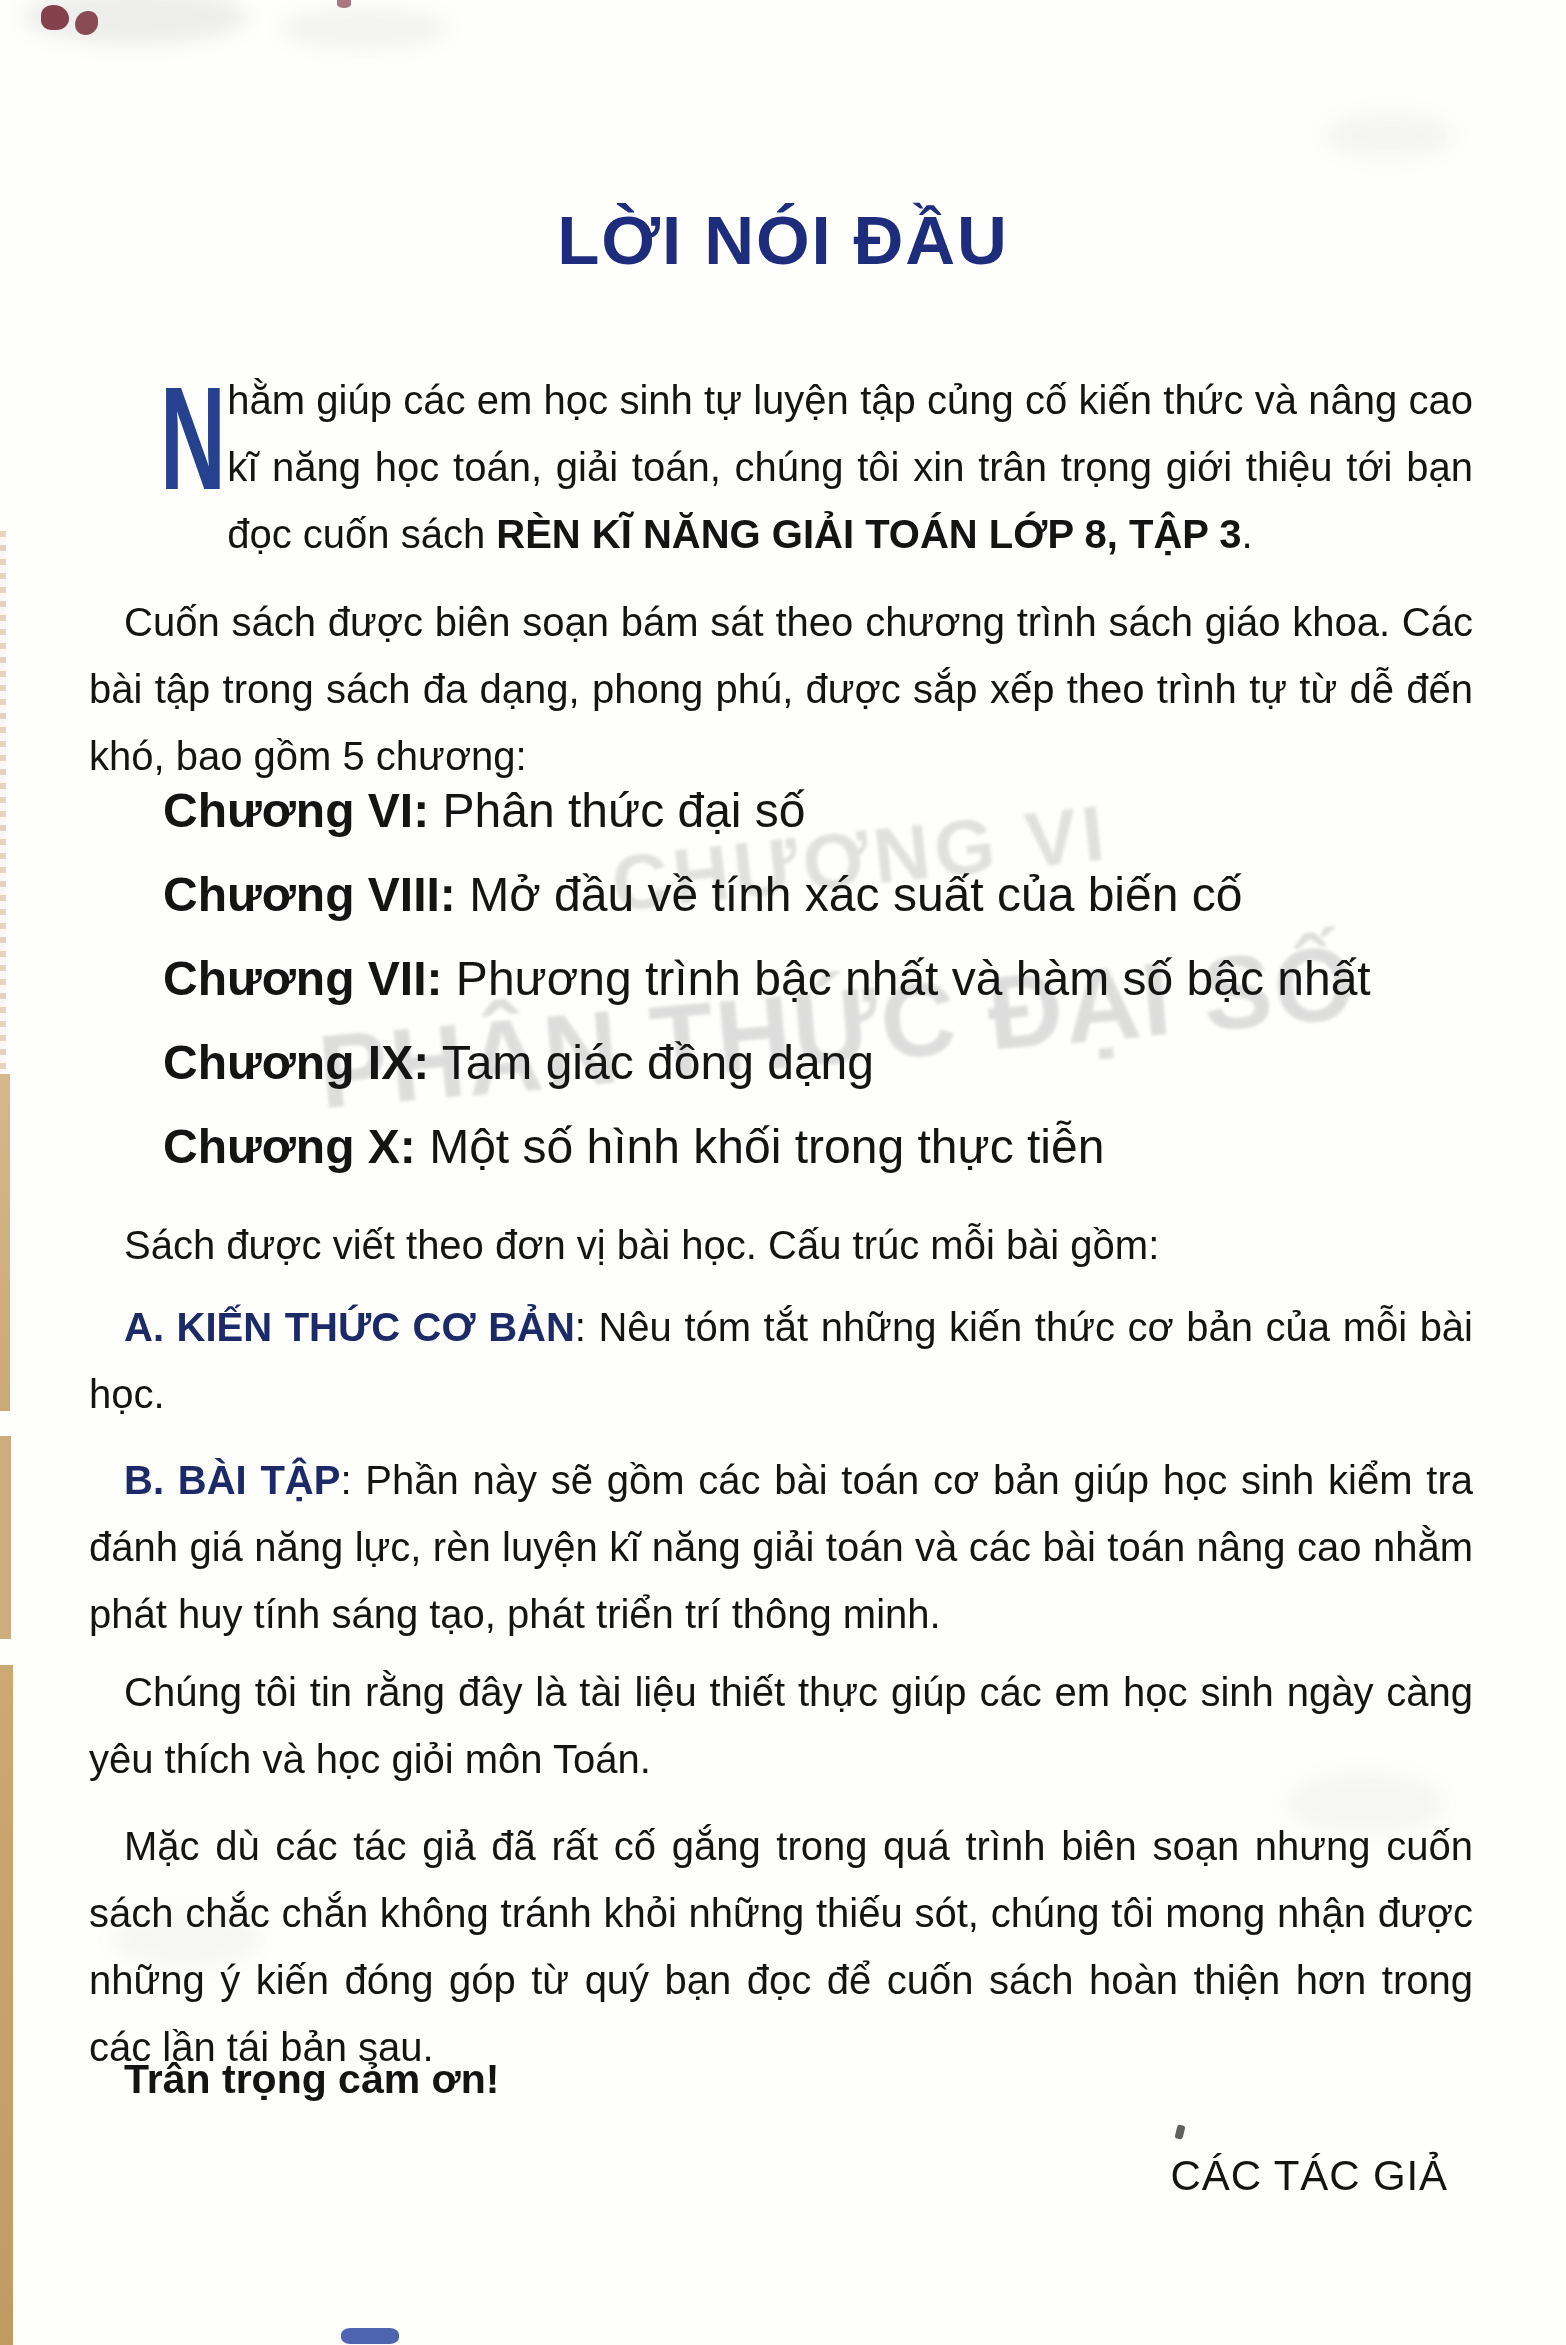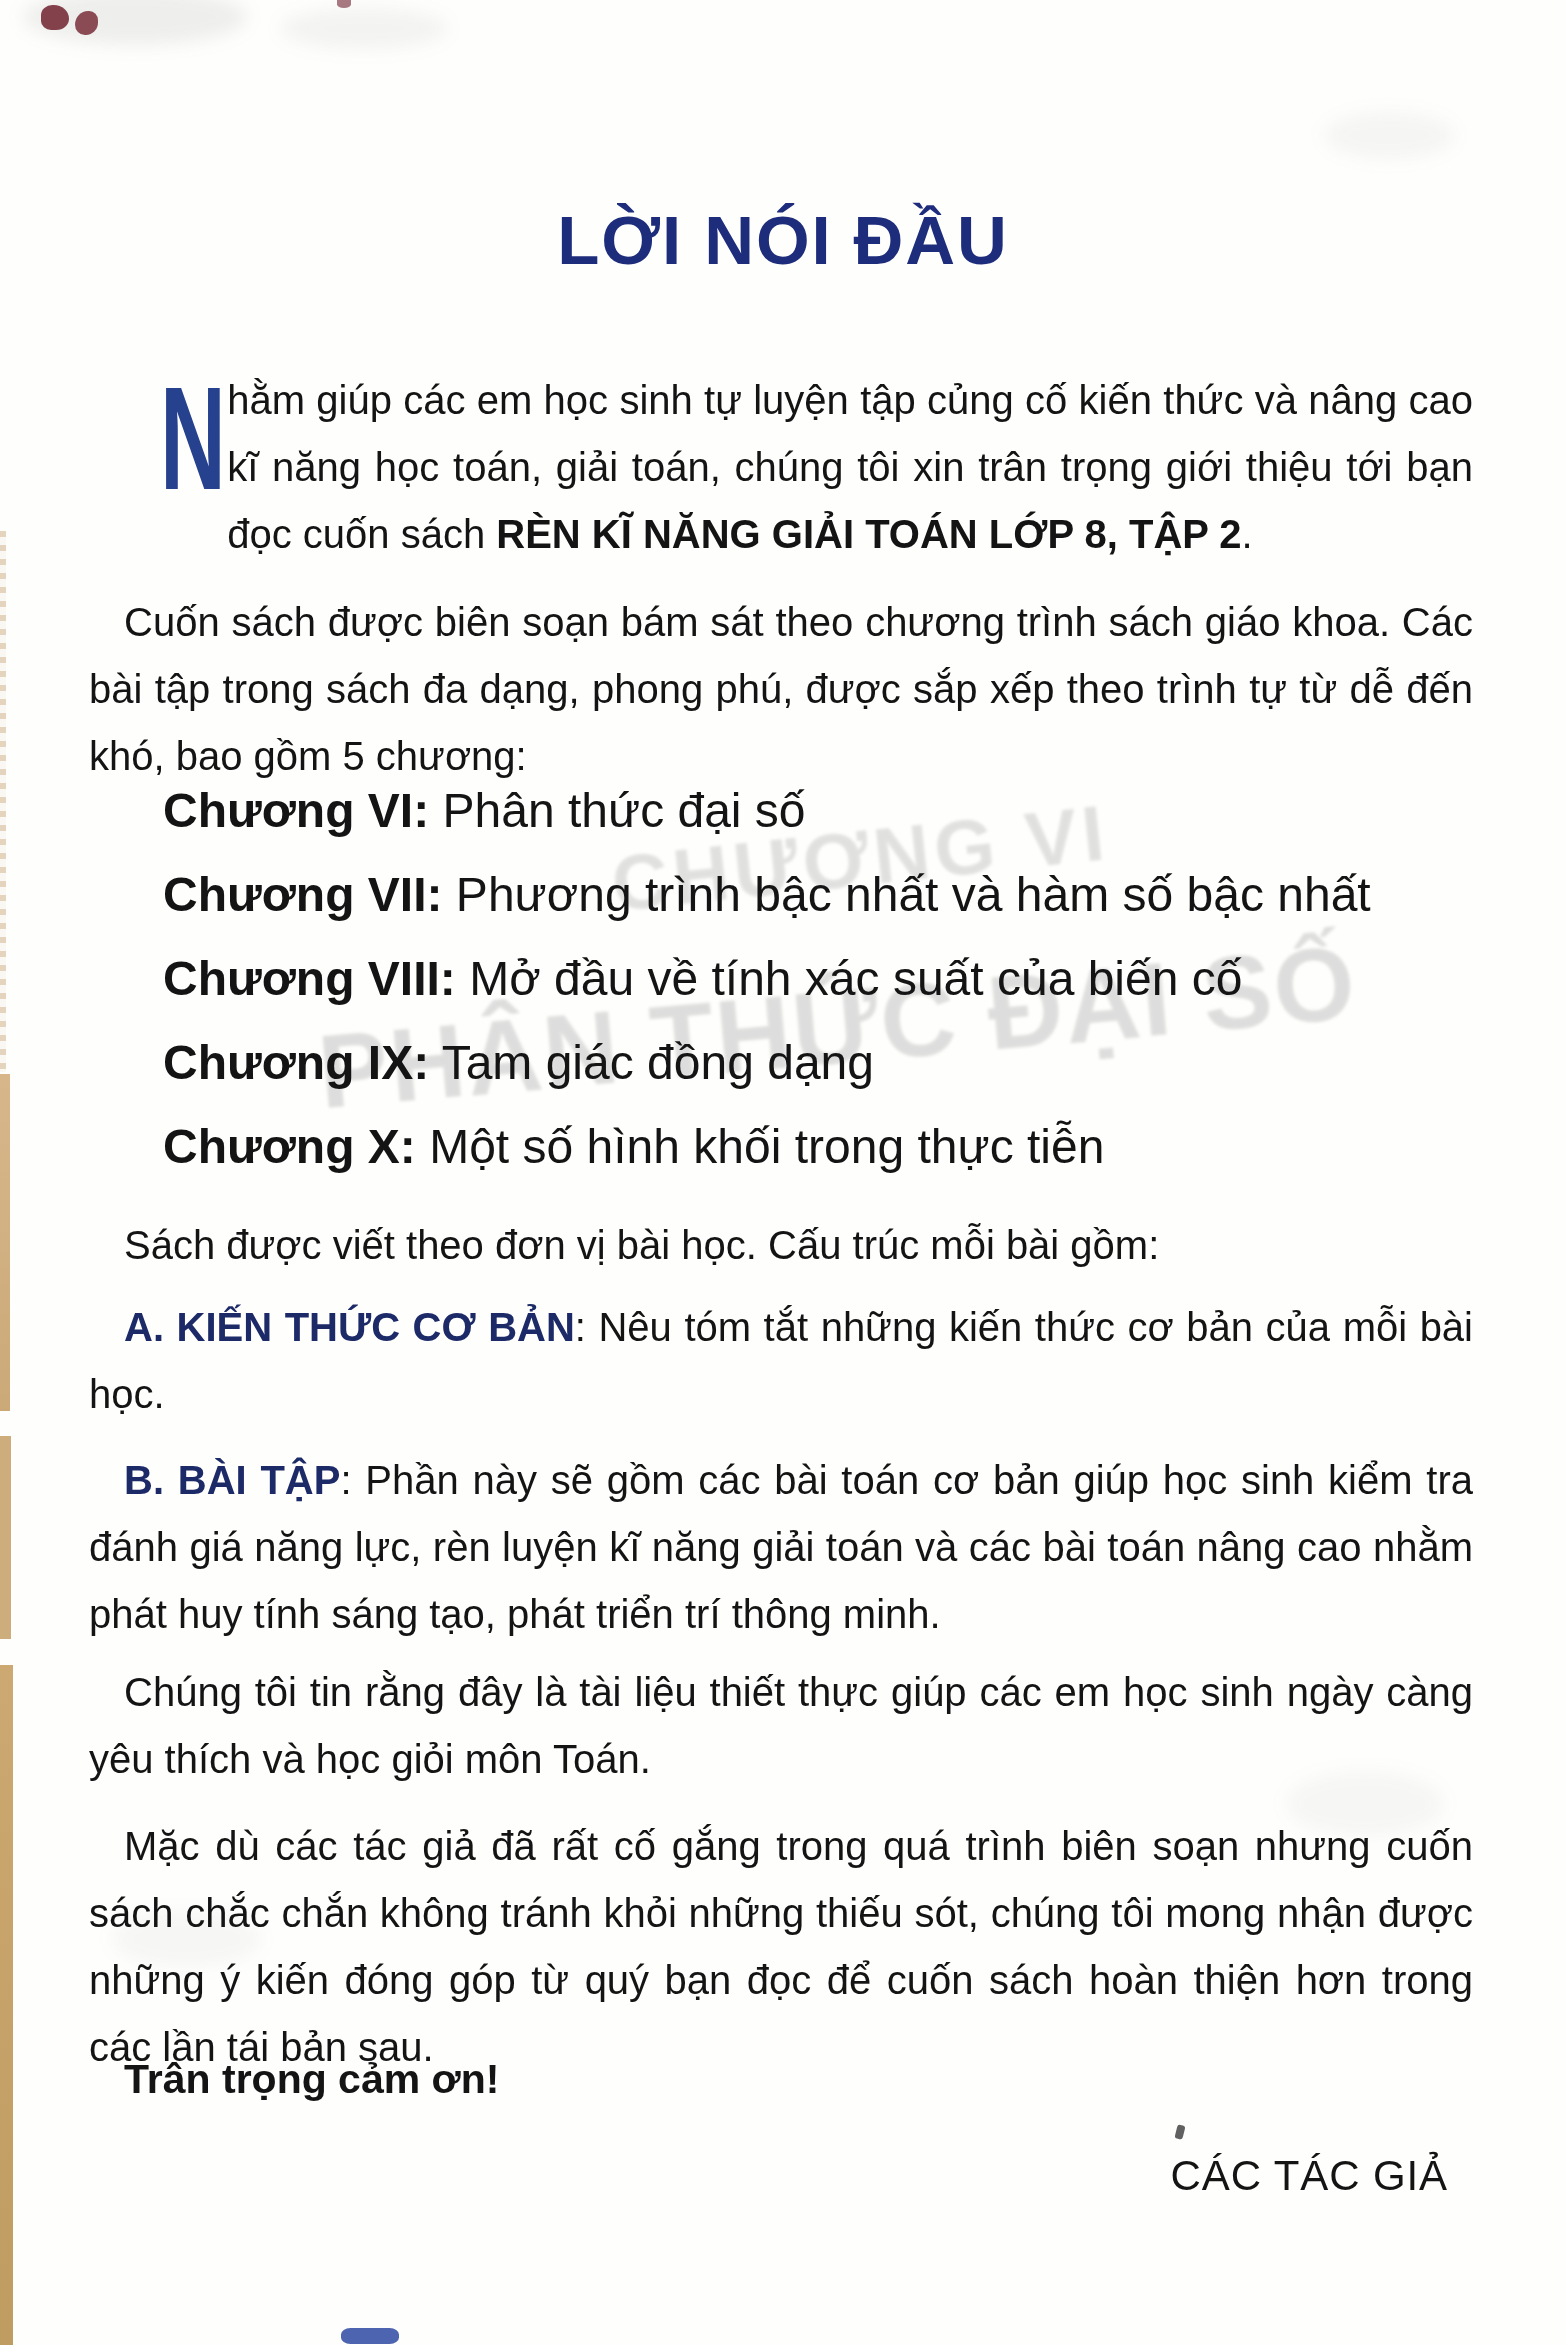--- a/index.html
+++ b/index.html
@@ -91,28 +91,28 @@
   <div class="wm wm2">PHÂN THỨC ĐẠI SỐ</div>
 
   <div class="smudge sm1"></div>
   <div class="smudge sm2"></div>
   <div class="smudge sm3"></div>
   <div class="smudge sm4"></div>
   <div class="smudge sm5"></div>
 
   <h1 class="title">LỜI NÓI ĐẦU</h1>
 
-  <p class="para p-intro"><span class="dropcap">N</span><span>hằm giúp các em học sinh tự luyện tập củng cố kiến thức và nâng cao kĩ năng học toán, giải toán, chúng tôi xin trân trọng giới thiệu tới bạn đọc cuốn sách </span><span class="booktitle">RÈN KĨ NĂNG GIẢI TOÁN LỚP 8, TẬP 2</span><span>.</span></p>
+  <p class="para p-intro"><span class="dropcap">N</span><span>hằm giúp các em học sinh tự luyện tập củng cố kiến thức và nâng cao kĩ năng học toán, giải toán, chúng tôi xin trân trọng giới thiệu tới bạn đọc cuốn sách </span><span class="booktitle">RÈN KĨ NĂNG GIẢI TOÁN LỚP 8, TẬP 3</span><span>.</span></p>
 
   <p class="para p-overview indent">Cuốn sách được biên soạn bám sát theo chương trình sách giáo khoa. Các bài tập trong sách đa dạng, phong phú, được sắp xếp theo trình tự từ dễ đến khó, bao gồm 5 chương:</p>
 
   <div class="chapters">
     <div class="chapter"><b>Chương VI:</b> <span>Phân thức đại số</span></div>
+    <div class="chapter"><b>Chương VIII:</b> <span>Mở đầu về tính xác suất của biến cố</span></div>
     <div class="chapter"><b>Chương VII:</b> <span>Phương trình bậc nhất và hàm số bậc nhất</span></div>
-    <div class="chapter"><b>Chương VIII:</b> <span>Mở đầu về tính xác suất của biến cố</span></div>
     <div class="chapter"><b>Chương IX:</b> <span>Tam giác đồng dạng</span></div>
     <div class="chapter"><b>Chương X:</b> <span>Một số hình khối trong thực tiễn</span></div>
   </div>
 
   <p class="para p-structure indent">Sách được viết theo đơn vị bài học. Cấu trúc mỗi bài gồm:</p>
 
   <p class="para p-a indent"><span class="navy">A. KIẾN THỨC CƠ BẢN</span><span>: Nêu tóm tắt những kiến thức cơ bản của mỗi bài học.</span></p>
 
   <p class="para p-b indent"><span class="navy">B. BÀI TẬP</span><span>: Phần này sẽ gồm các bài toán cơ bản giúp học sinh kiểm tra đánh giá năng lực, rèn luyện kĩ năng giải toán và các bài toán nâng cao nhằm phát huy tính sáng tạo, phát triển trí thông minh.</span></p>
 

